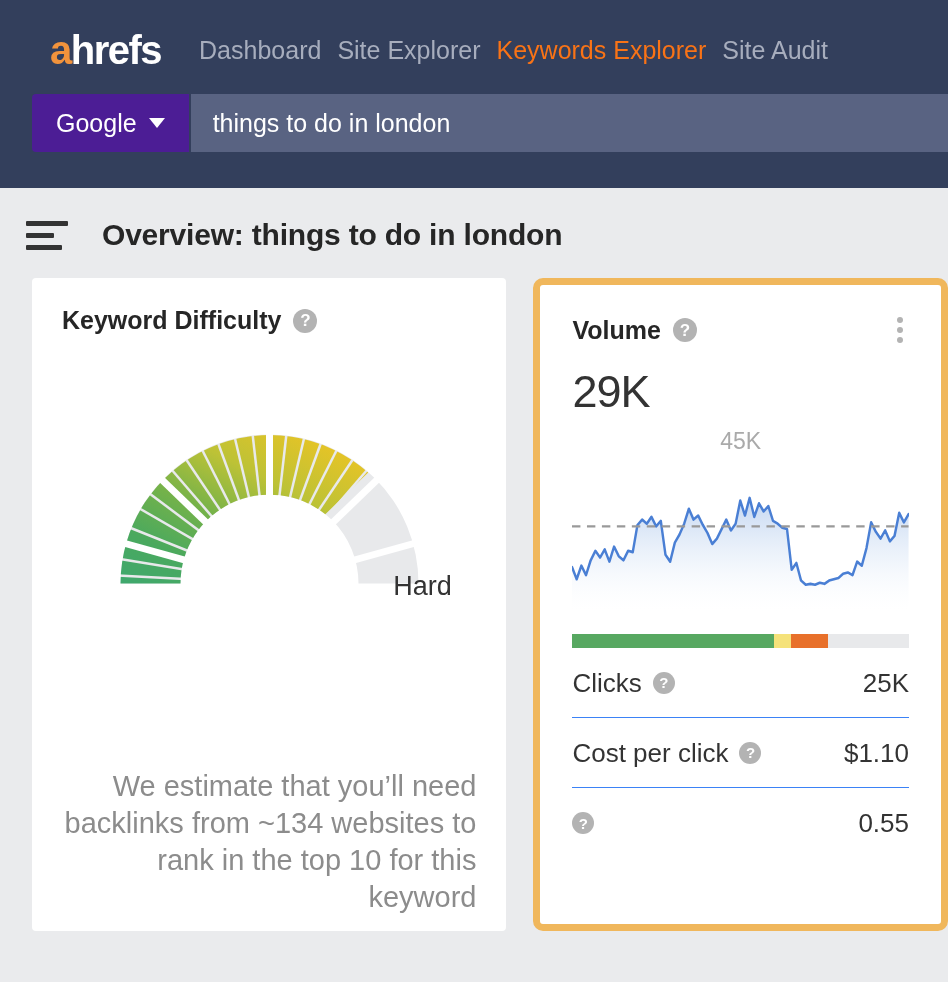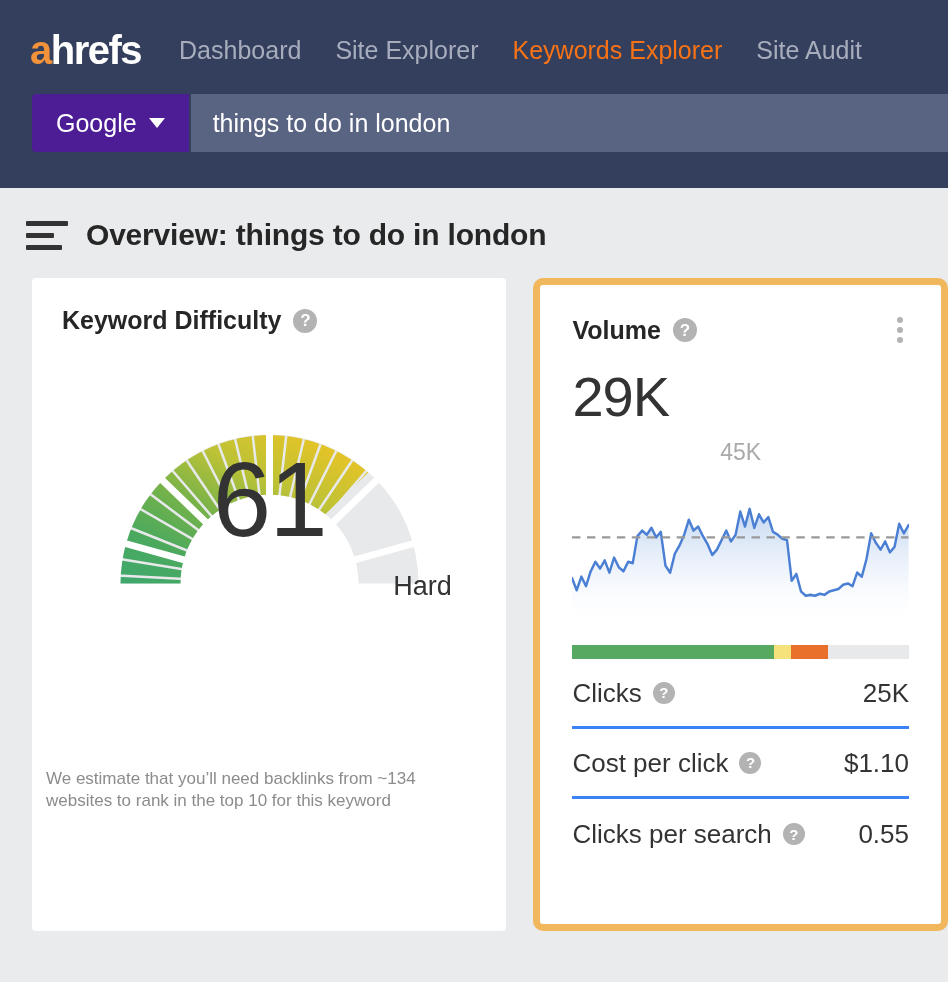--- a/index.html
+++ b/index.html
@@ -34,27 +34,28 @@
   }
 
   .logo {
     font-size: 40px;
     font-weight: bold;
     letter-spacing: -1.5px;
     color: #ffffff;
     line-height: 1;
     margin-right: 38px;
     flex: none;
+    margin-left: 20px;
   }
   .logo .logo-a { color: #f2933c; }
 
   .nav-items {
     display: flex;
     align-items: center;
-    gap: 34px;
+    gap: 16px;
     white-space: nowrap;
   }
 
   .nav-item {
     font-size: 25px;
     color: #a7adbd;
     line-height: 1;
     cursor: pointer;
     flex: none;
   }
@@ -110,21 +111,21 @@
     font-size: 25px;
     font-family: "Liberation Sans", sans-serif;
     width: 100%;
   }
   .search-input::placeholder { color: #a7adbd; }
 
   
   .page-head {
     display: flex;
     align-items: center;
-    gap: 18px;
+    gap: 34px;
     padding: 32px 0 0 26px;
   }
 
   .hamburger {
     width: 42px;
     display: flex;
     flex-direction: column;
     gap: 7px;
     cursor: pointer;
     flex: none;
@@ -249,31 +250,31 @@
     top: 222px;
     left: 0; right: 0;
     text-align: right;
     font-size: 27px;
     color: #333333;
     line-height: 1;
   }
 
   .kd-note {
     position: absolute;
-    left: 14px; right: 30px;
+    left: 30px; right: 30px;
     top: 490px;
-    text-align: left;
-    font-size: 17px;
+    text-align: right;
+    font-size: 29px;
     line-height: 1.28;
     color: #8c8c8c;
   }
 
   
   .vol-value {
-    font-size: 56px;
+    font-size: 45px;
     color: #333333;
     line-height: 1;
     margin-top: 22px;
     letter-spacing: -1px;
   }
 
   .vol-axis-max {
     text-align: center;
     font-size: 23px;
     color: #aaaaaa;
@@ -294,21 +295,21 @@
     margin-top: 22px;
     overflow: hidden;
   }
   .serp-seg { height: 100%; }
 
   .metric-row {
     display: flex;
     align-items: center;
     justify-content: space-between;
     height: 70px;
-    border-bottom: 3px solid #3b82f6;
+    border-bottom: 1px solid #3b82f6;
   }
   .metric-row:last-child { border-bottom: none; }
 
   .metric-label {
     display: flex;
     align-items: center;
     gap: 11px;
     font-size: 26px;
     color: #333333;
     line-height: 1;
@@ -412,21 +413,20 @@
         <g mask="url(#segMask)">
 
           <path d="M 33.5 232.5 A 149 149 0 1 1 331.5 232.5 L 271.5 232.5 A 89 89 0 1 0 93.5 232.5 Z" fill="#e8e9eb"></path>
 
           <g mask="url(#tickMask)">
             <path d="M 33.5 232.5 A 149 149 0 0 1 281.2 121.5 L 238.3 163.3 A 89 89 0 0 0 93.5 232.5 Z" fill="url(#gaugeGrad)"></path>
           </g>
         </g>
       </svg>
 
-      <div class="gauge-score">61</div>
       <div class="gauge-label">Hard</div>
     </div>
 
     <div class="kd-note">We estimate that you’ll need backlinks from ~134 websites to rank in the top 10 for this keyword</div>
   </div>
 
   <div class="card card-vol">
     <div class="card-title-row">
       <div class="card-title">
         <span>Volume</span>
@@ -475,19 +475,18 @@
     <div class="metric-row">
       <div class="metric-label">
         <span>Cost per click</span>
         <span class="help-icon sm">?</span>
       </div>
       <div class="metric-value">$1.10</div>
     </div>
 
     <div class="metric-row">
       <div class="metric-label">
-        <span>Clicks per search</span>
         <span class="help-icon sm">?</span>
       </div>
       <div class="metric-value">0.55</div>
     </div>
   </div>
 </div>
 
 </body></html>

